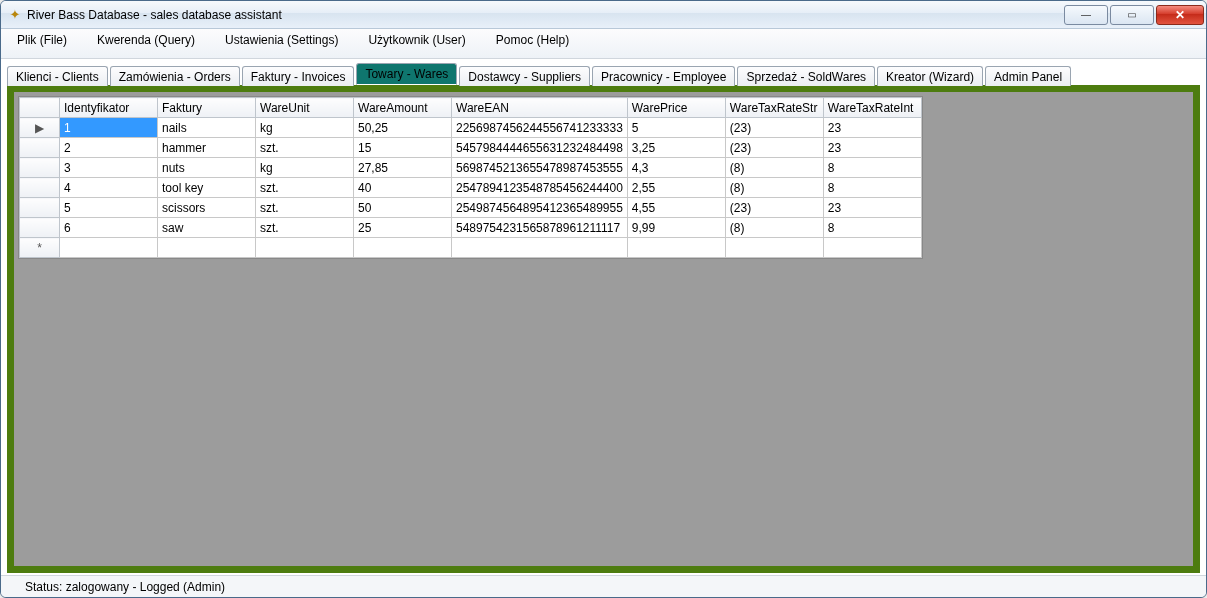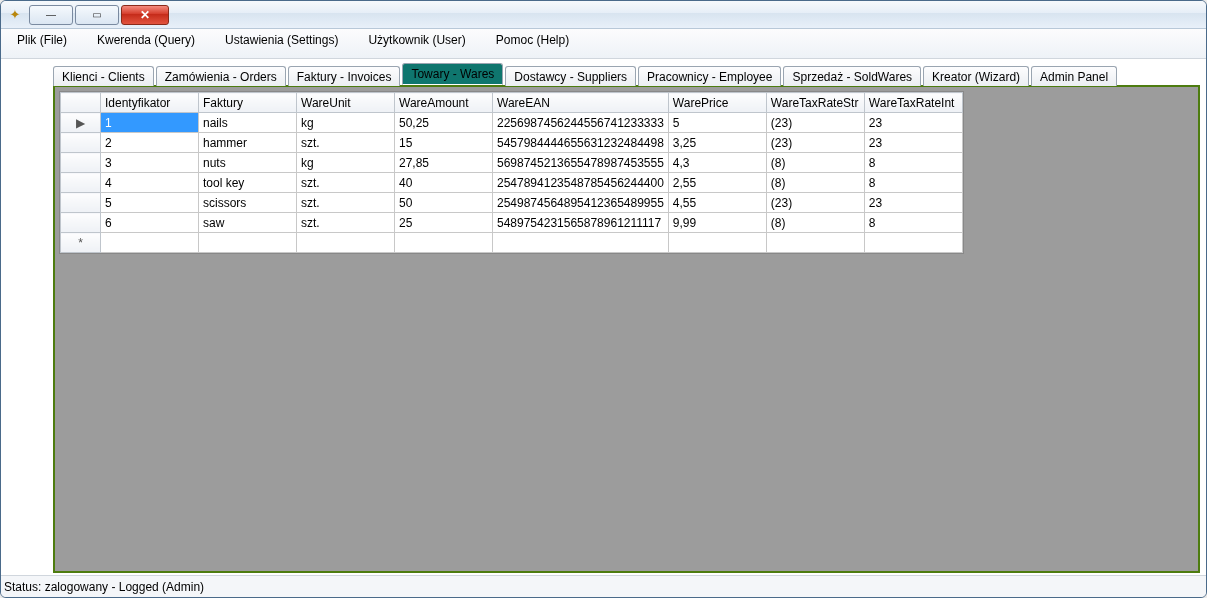--- a/index.html
+++ b/index.html
@@ -67,21 +67,20 @@
   .menubar .menu-item {
     padding: 4px 6px;
     color:#000;
   }
   .content-wrap {
     flex:1;
     padding: 4px 6px 2px 6px;
     display:flex;
     flex-direction:column;
     min-height:0;
-    margin-left:46px;
   }
   .tabstrip {
     display:flex;
     align-items:flex-end;
     height:22px;
     position:relative;
     z-index:2;
   }
   .tab {
     border:1px solid #9aa5b1;
@@ -99,21 +98,21 @@
   }
   .tab.active {
     background:#0f766e;
     border-bottom:1px solid #fff;
     height:22px;
     top:0;
     z-index:3;
   }
   .tab-panel {
     flex:1;
-    border:2px solid #4d7c0f;
+    border:7px solid #4d7c0f;
     background:#9c9c9c;
     padding:4px;
     min-height:0;
     position:relative;
     z-index:1;
   }
   .grid {
     background:#fff;
     border:1px solid #888;
     font-size:12px;
@@ -144,39 +143,40 @@
   .grid td.selected {
     background:#3399ff;
     color:#fff;
   }
   .statusbar {
     height:22px;
     border-top:1px solid #d0d6dd;
     background:#f4f6f9;
     display:flex;
     align-items:center;
-    padding:0 3px;
+    padding:0 24px;
   }
   .col-rowhead{width:40px;}
   .col-identyfikator{width:98px;}
   .col-warename{width:98px;}
   .col-wareunit{width:98px;}
   .col-wareamount{width:98px;}
   .col-wareean{width:150px;}
   .col-wareprice{width:98px;}
   .col-waretaxratestr{width:98px;}
   .col-waretaxrateint{width:98px;}
 </style>
 </head>
 <body>
 
 <div class="window">
 
   <div class="titlebar">
     <span class="app-icon">✦</span>
+    <span class="title-text">River Bass Database - sales database assistant</span>
     <div class="win-controls">
       <div class="win-btn">
           <span>—</span>
         </div>
       <div class="win-btn">
           <span>▭</span>
         </div>
       <div class="win-btn close">
           <span>✕</span>
         </div>

